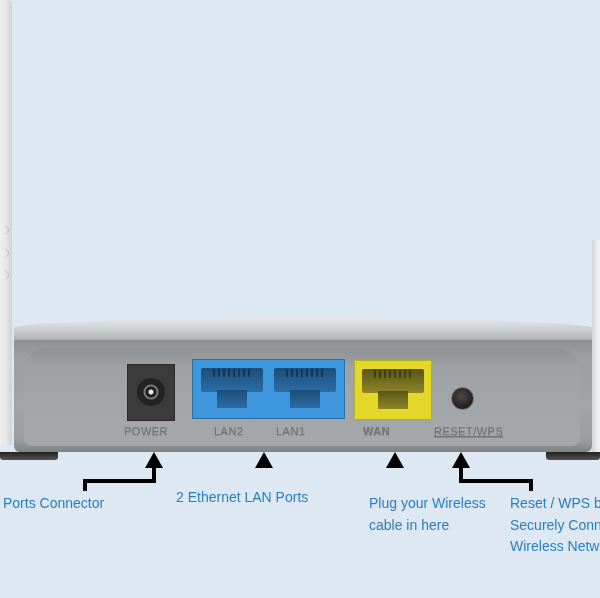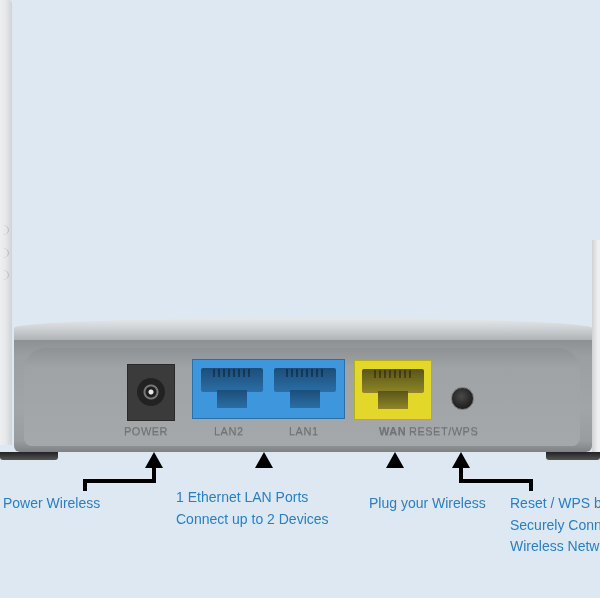--- a/index.html
+++ b/index.html
@@ -109,55 +109,55 @@
     <div class="lower"></div>
     <div class="pins"></div>
   </div>
   <div class="rj45 lan" style="left:81px;">
     <div class="upper"></div>
     <div class="lower"></div>
     <div class="pins"></div>
   </div>
 </div>
 <div class="abs port-label" style="left:214px;">LAN2</div>
-<div class="abs port-label" style="left:289px;text-align:right;">LAN1</div>
+<div class="abs port-label" style="left:276px;text-align:right;">LAN1</div>
 
 <div class="abs wan-block">
   <div class="rj45 wan" style="left:7px;">
     <div class="upper"></div>
     <div class="lower"></div>
     <div class="pins"></div>
   </div>
 </div>
-<div class="abs port-label" style="left:379px;font-weight:bold;">WAN</div>
+<div class="abs port-label" style="left:363px;font-weight:bold;">WAN</div>
 
 <div class="abs reset-btn"></div>
-<div class="abs port-label" style="left:409px;">RESET/WPS</div>
+<div class="abs port-label" style="left:434px;text-decoration:underline;">RESET/WPS</div>
 
 <div class="abs arrow-head" style="left:145px;top:452px;"></div>
 <div class="abs line" style="left:152px;top:466px;width:4px;height:16px;"></div>
 <div class="abs line" style="left:83px;top:479px;width:73px;height:4px;"></div>
 <div class="abs line" style="left:83px;top:479px;width:4px;height:12px;"></div>
 
 <div class="abs arrow-head" style="left:255px;top:452px;"></div>
 
 <div class="abs arrow-head" style="left:386px;top:452px;"></div>
 
 <div class="abs arrow-head" style="left:452px;top:452px;"></div>
 <div class="abs line" style="left:459px;top:466px;width:4px;height:16px;"></div>
 <div class="abs line" style="left:459px;top:479px;width:74px;height:4px;"></div>
 <div class="abs line" style="left:529px;top:479px;width:4px;height:12px;"></div>
 
 <div class="abs caption" style="left:3px;top:493px;">
-  <div>Power Wireless</div>
+  <div>Ports Connector</div>
 </div>
 <div class="abs caption" style="left:176px;top:487px;">
-  <div>1 Ethernet LAN Ports</div>
-  <div>Connect up to 2 Devices</div>
+  <div>2 Ethernet LAN Ports</div>
 </div>
 <div class="abs caption" style="left:369px;top:493px;">
   <div>Plug your Wireless</div>
+  <div>cable in here</div>
 </div>
 <div class="abs caption" style="left:510px;top:493px;">
   <div>Reset / WPS b</div>
   <div>Securely Conn</div>
   <div>Wireless Netw</div>
 </div>
 
 </body></html>

